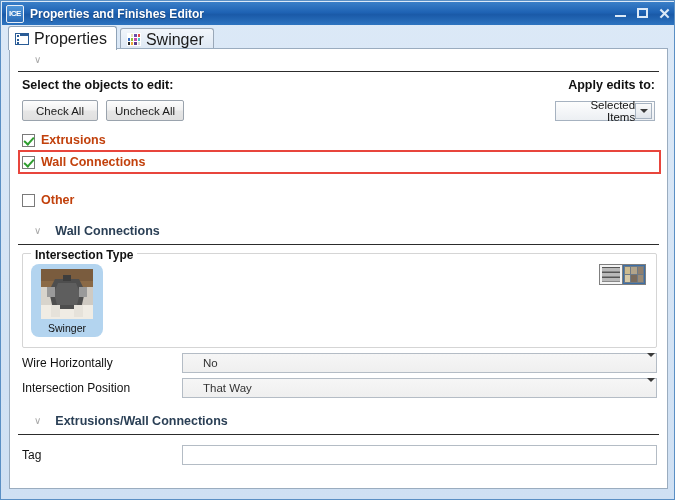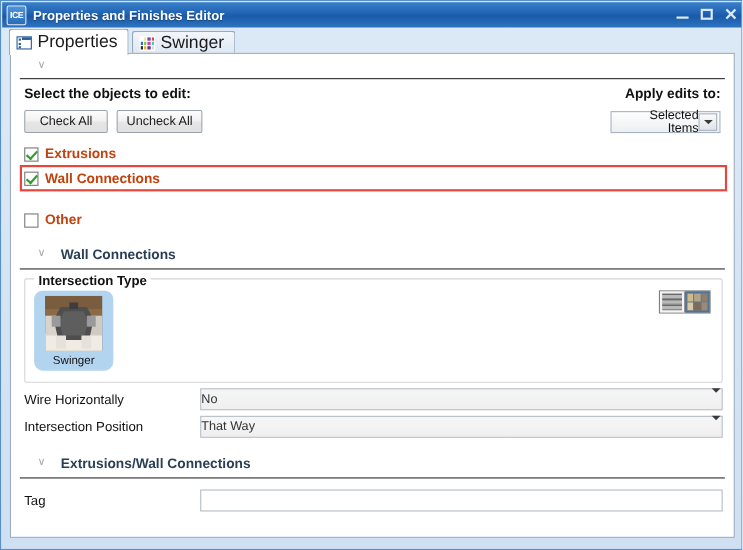--- a/index.html
+++ b/index.html
@@ -334,21 +334,21 @@
     color: #111111;
     padding: 0 4px;
   }
   .readonly-combo {
     height: 20px; width: 100%;
     display: flex; align-items: center;
     background: linear-gradient(to bottom, #f6f6f6, #efefef);
     border: 1px solid #b4bcc5;
     box-sizing: border-box;
     font-size: 11.5px; color: #333333;
-    padding-left: 0;
+    padding-left: 20px;
     cursor: default;
   }
   .readonly-combo .arrow-btn { margin-left: auto; margin-right: 1px; }
 
   .spacer-sm { height: 8px; }
 </style>
 </head>
 <body>
 
 <div id="app">

